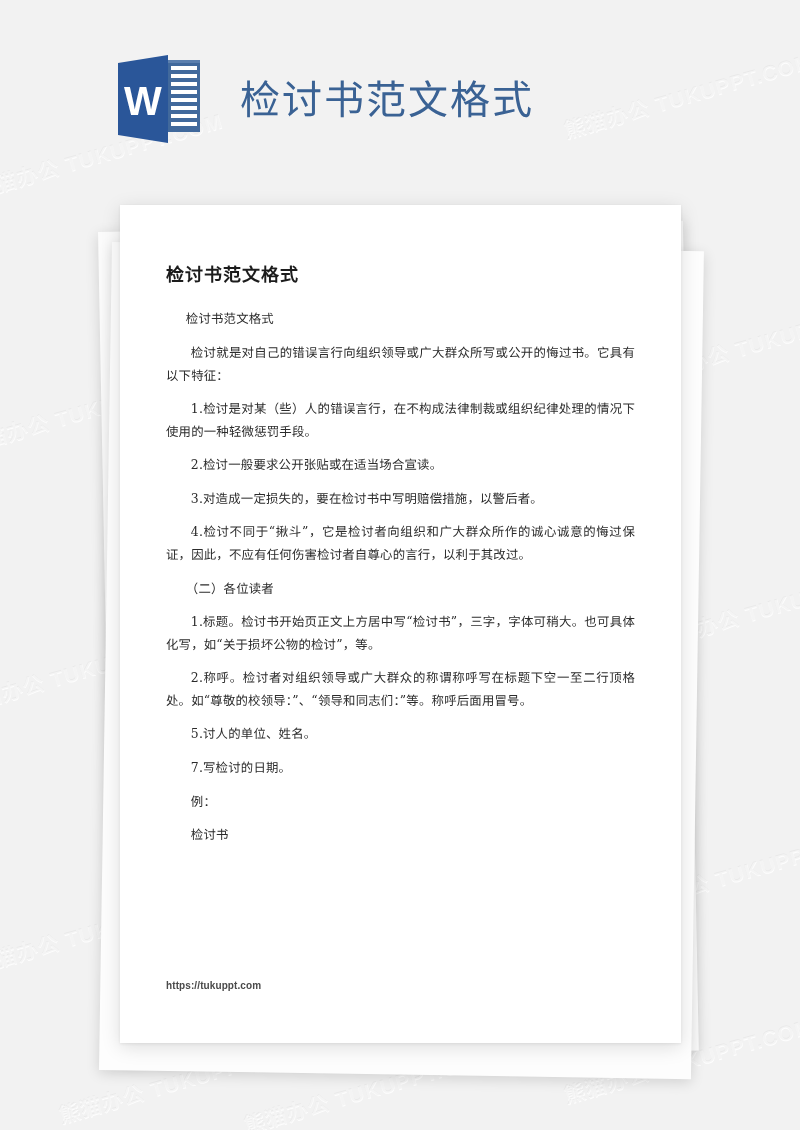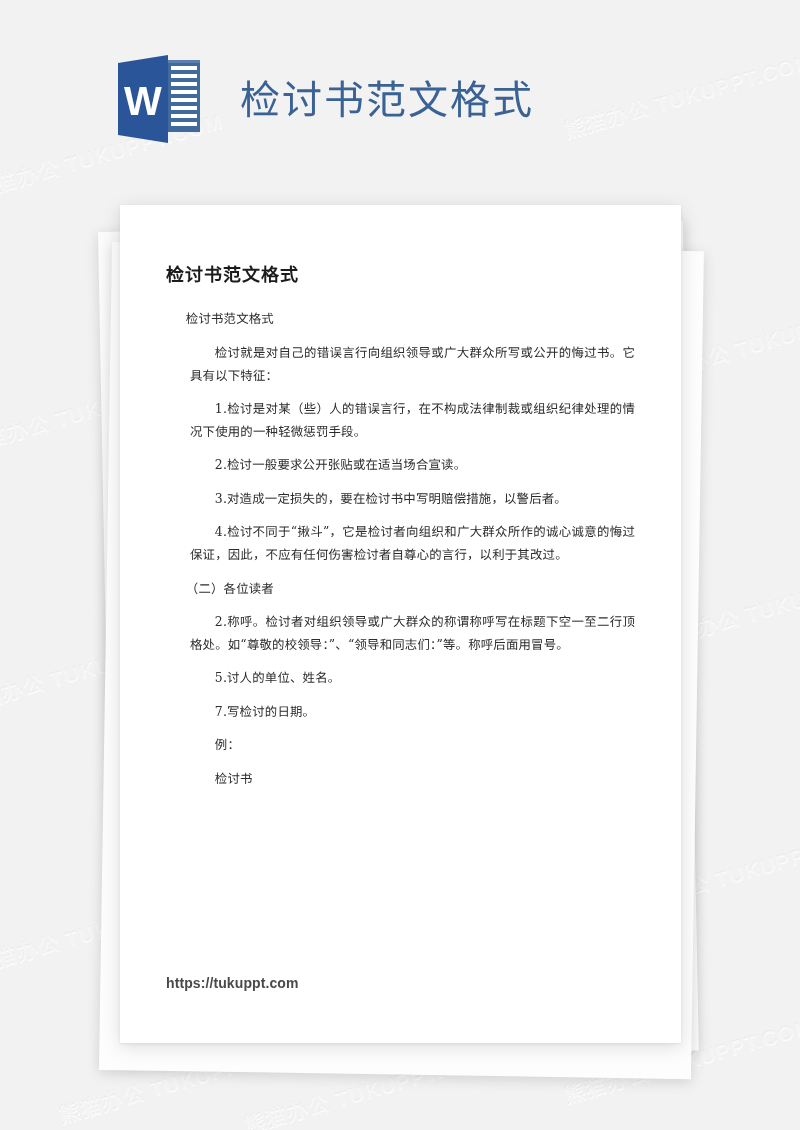--- a/index.html
+++ b/index.html
@@ -133,29 +133,29 @@
 
   .doc-para {
     font-family: "DejaVu Serif", "Liberation Serif", serif;
     font-size: 12.4px;
     line-height: 1.82;
     color: #2b2b2b;
     margin: 0 0 11px 0;
     text-align: justify;
     letter-spacing: 0.2px;
   }
-  .doc-para.indent { text-indent: 2em; margin-left: 24px; }
+  .doc-para.indent { text-indent: 2em; }
   .doc-para.indent-half { text-indent: 1.6em; }
 
   #doc-footer-url {
     position: absolute;
     left: 46px;
     bottom: 52px;
     font-family: "Liberation Sans", "DejaVu Sans", sans-serif;
-    font-size: 14px;
+    font-size: 10px;
     font-weight: 700;
     color: #4a4a4a;
     letter-spacing: 0.1px;
   }
 </style>
 </head>
 <body>
 
 <div id="watermark-layer">
   <div class="wm" style="left:-30px;  top:175px;">熊猫办公 TUKUPPT.COM</div>
@@ -209,20 +209,21 @@
   <h1 id="doc-title">检讨书范文格式</h1>
 
   <div id="doc-body">
       <p class="doc-para indent-half">检讨书范文格式</p>
       <p class="doc-para indent">检讨就是对自己的错误言行向组织领导或广大群众所写或公开的悔过书。它具有以下特征：</p>
       <p class="doc-para indent">1.检讨是对某（些）人的错误言行，在不构成法律制裁或组织纪律处理的情况下使用的一种轻微惩罚手段。</p>
       <p class="doc-para indent">2.检讨一般要求公开张贴或在适当场合宣读。</p>
       <p class="doc-para indent">3.对造成一定损失的，要在检讨书中写明赔偿措施，以警后者。</p>
       <p class="doc-para indent">4.检讨不同于“揪斗”，它是检讨者向组织和广大群众所作的诚心诚意的悔过保证，因此，不应有任何伤害检讨者自尊心的言行，以利于其改过。</p>
       <p class="doc-para indent-half">（二）各位读者</p>
+      <p class="doc-para indent">1.标题。检讨书开始页正文上方居中写“检讨书”，三字，字体可稍大。也可具体化写，如“关于损坏公物的检讨”，等。</p>
       <p class="doc-para indent">2.称呼。检讨者对组织领导或广大群众的称谓称呼写在标题下空一至二行顶格处。如“尊敬的校领导：”、“领导和同志们：”等。称呼后面用冒号。</p>
       <p class="doc-para indent">5.讨人的单位、姓名。</p>
       <p class="doc-para indent">7.写检讨的日期。</p>
       <p class="doc-para indent">例：</p>
       <p class="doc-para indent">检讨书</p>
     </div>
 
   <div id="doc-footer-url">https://tukuppt.com</div>
 </div>
 

